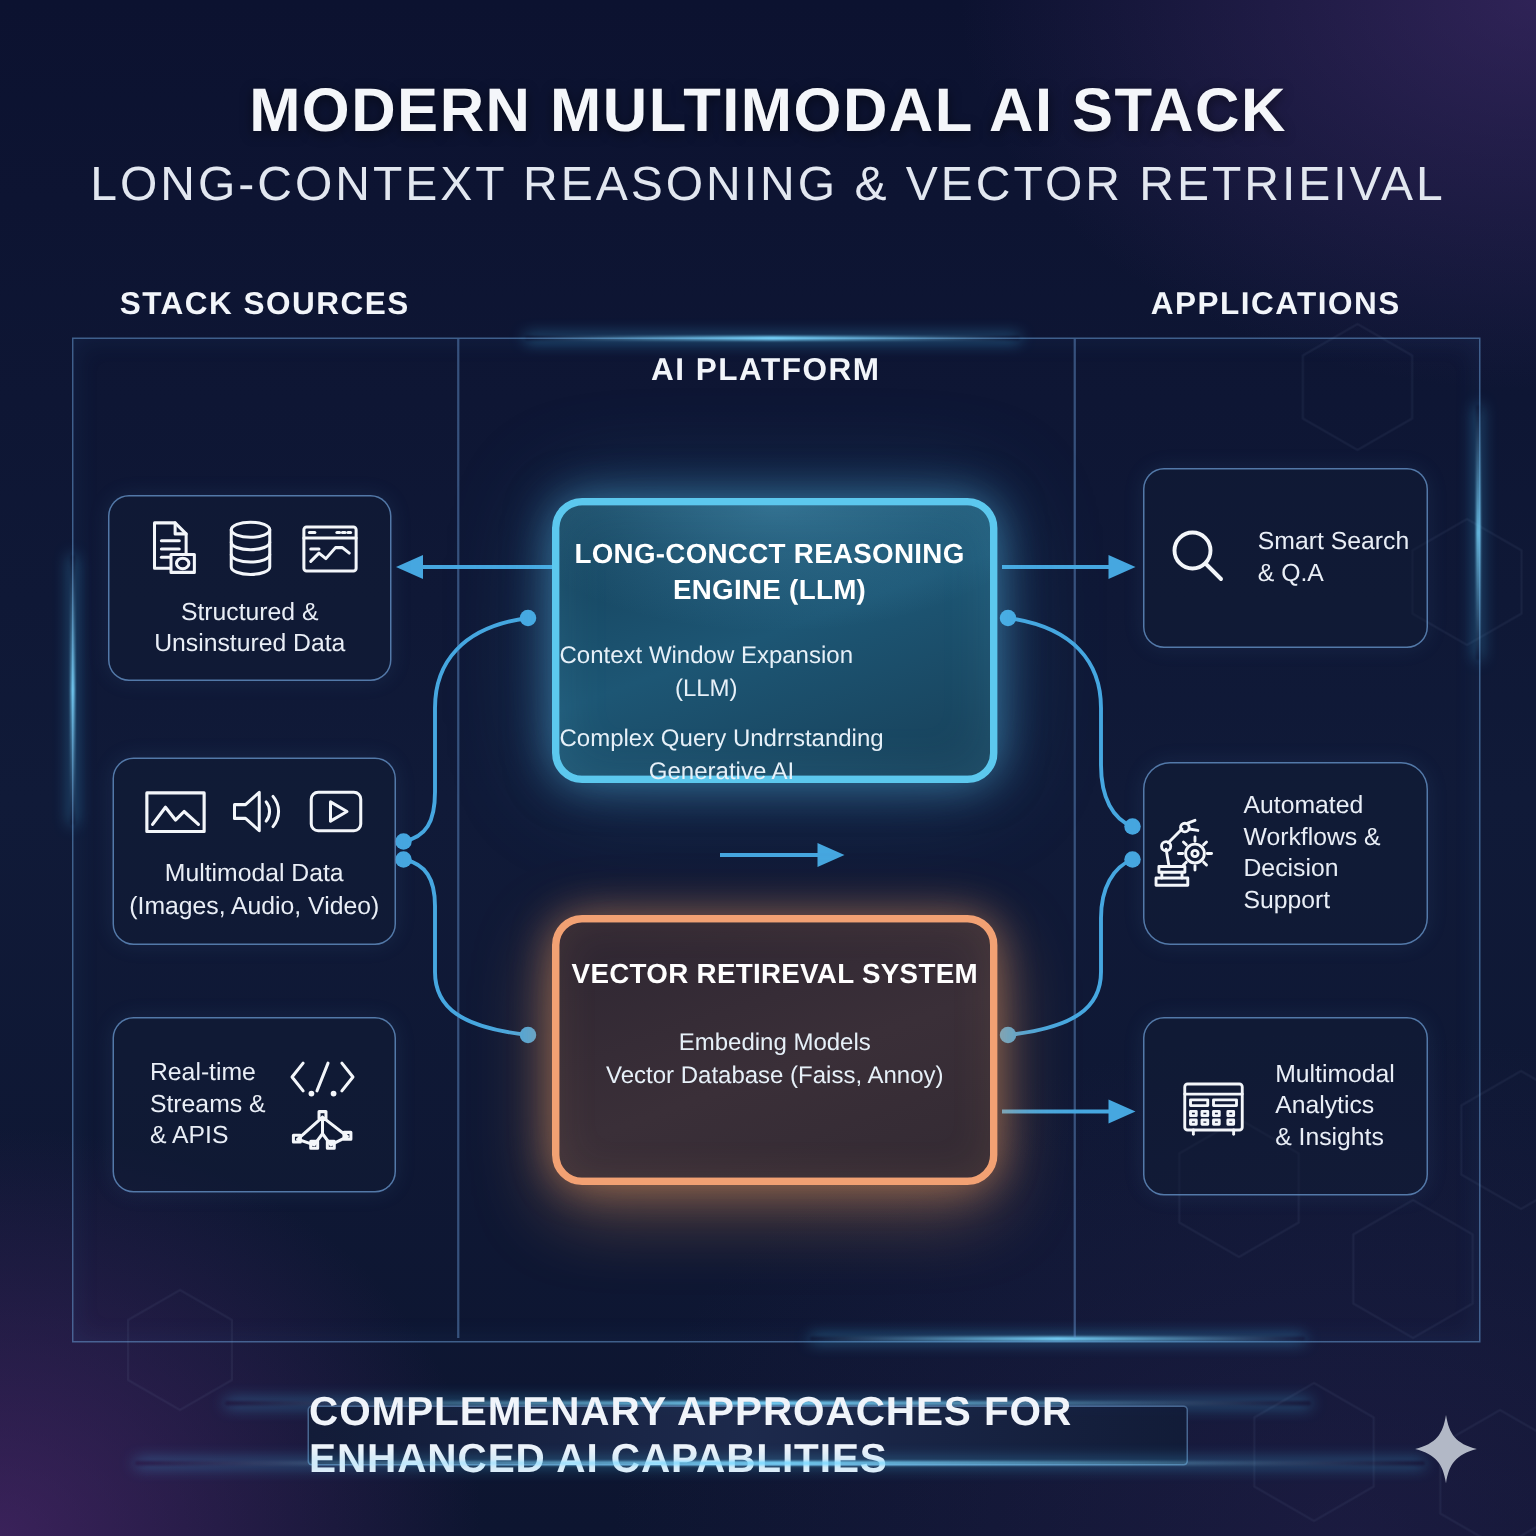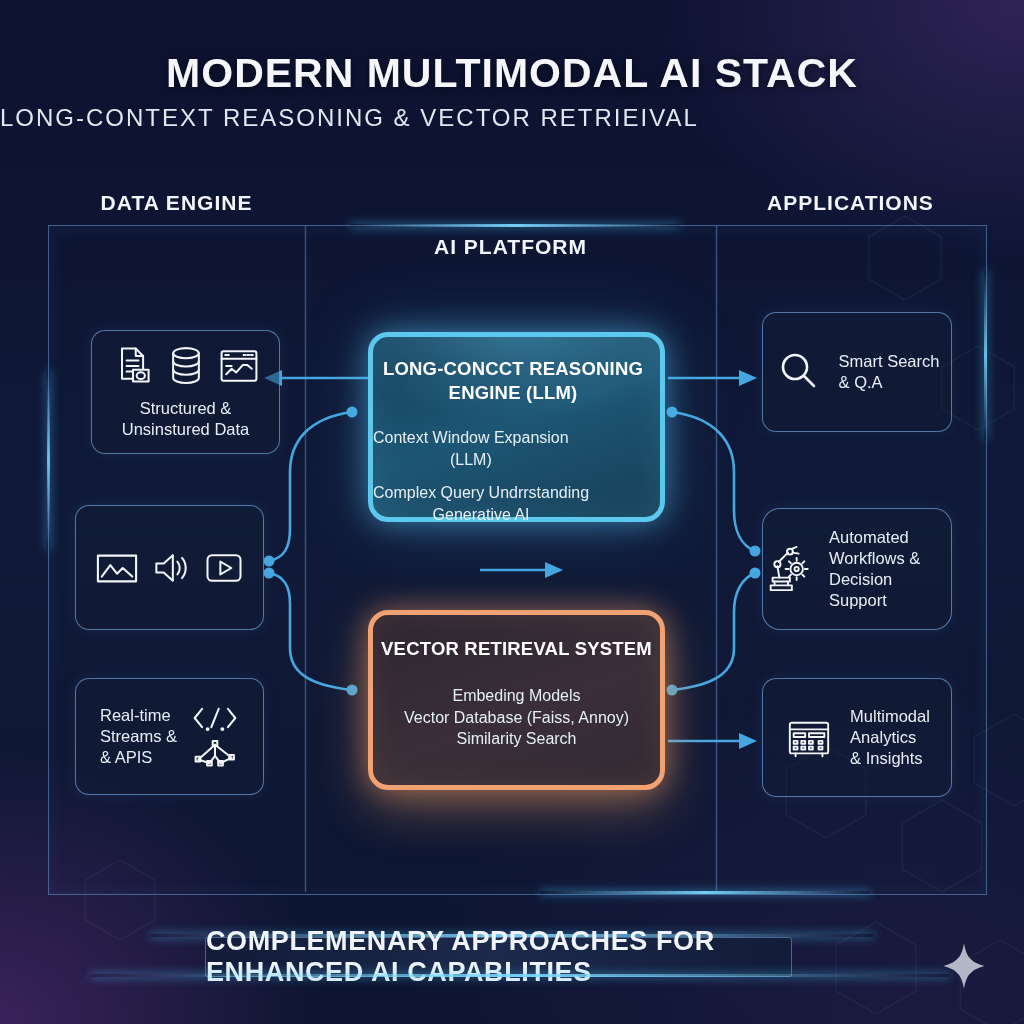--- a/index.html
+++ b/index.html
@@ -13,22 +13,22 @@
       linear-gradient(180deg,#0c1230 0%,#101a38 52%,#0d1530 100%);
   }
   .hex-layer{position:absolute;inset:0;pointer-events:none;}
   .abs{position:absolute;}
   .title{
     top:50px;left:0;width:100%;text-align:center;
     font-size:41px;font-weight:700;letter-spacing:1px;color:#f4f6fa;
     text-shadow:0 2px 8px rgba(0,0,0,.5);
   }
   .subtitle{
-    top:104px;left:0;width:100%;
-    font-size:24px;font-weight:400;letter-spacing:2px;color:#e2e7f0;
+    top:104px;left:0;width:100%;text-align:center;
+    font-size:32px;font-weight:400;letter-spacing:2px;color:#e2e7f0;
   }
   .col-header{top:191px;text-align:center;font-size:21px;font-weight:700;letter-spacing:1px;color:#f2f5fa;}
   .col-header.left{left:48px;width:257px;}
   .col-header.mid{left:305px;width:411px;margin-top:44px;}
   .col-header.right{left:716px;width:269px;}
 
   .frame{
     left:48px;top:225px;width:937px;height:668px;
     border:1.5px solid rgba(104,156,214,0.55);
     box-shadow:0 0 18px rgba(60,120,190,0.12) inset;
@@ -117,21 +117,21 @@
         </g>
       <g transform="translate(120,900)">
           <polygon points="0,-40 34.6,-20 34.6,20 0,40 -34.6,20 -34.6,-20"></polygon>
         </g>
     </g>
   </svg>
 
   <div class="abs title">MODERN MULTIMODAL AI STACK</div>
   <div class="abs subtitle">LONG-CONTEXT REASONING &amp; VECTOR RETRIEIVAL</div>
 
-  <div class="abs col-header left">DATA ENGINE</div>
+  <div class="abs col-header left">STACK SOURCES</div>
   <div class="abs col-header mid">AI PLATFORM</div>
   <div class="abs col-header right">APPLICATIONS</div>
 
   <div class="abs frame"></div>
   <div class="abs glow-h" style="left:350px;top:223.5px;width:330px;"></div>
   <div class="abs glow-h" style="left:540px;top:891px;width:330px;"></div>
   <div class="abs glow-v" style="left:46.5px;top:370px;height:180px;"></div>
   <div class="abs glow-v" style="left:983.5px;top:270px;height:170px;"></div>
 
   <svg class="connectors" width="1024" height="1024">
@@ -158,21 +158,21 @@
         <circle cx="269" cy="561" r="5.5"></circle>
       <circle cx="269" cy="573" r="5.5"></circle>
         <circle cx="352" cy="690" r="5.5"></circle>
       <circle cx="672" cy="412" r="5.5"></circle>
         <circle cx="755" cy="551" r="5.5"></circle>
       <circle cx="755" cy="573" r="5.5"></circle>
         <circle cx="672" cy="690" r="5.5"></circle>
     </g>
   </svg>
 
-  <div class="abs small-box" style="left:91px;top:330px;width:187px;height:122px;">
+  <div class="abs small-box" style="left:72px;top:330px;width:187px;height:122px;">
     <div class="icon-row">
       <span class="icon">
         <svg width="44" height="44" viewBox="0 0 48 48">
             <path d="M12 5 h15 l8 8 v25 h-23 z"></path>
             <path d="M27 5 v8 h8"></path>
             <line x1="17" y1="18" x2="30" y2="18"></line>
             <line x1="17" y1="24" x2="30" y2="24"></line>
             <line x1="17" y1="30" x2="24" y2="30"></line>
             <rect x="24" y="28" width="17" height="13" fill="#101a38"></rect>
             <ellipse cx="32.5" cy="34.5" rx="4.5" ry="3.8"></ellipse>
@@ -220,20 +220,24 @@
             <path d="M36 11 a17 17 0 0 1 0 22"></path>
           </svg>
       </span>
       <span class="icon">
         <svg width="44" height="42" viewBox="0 0 48 44">
             <rect x="6" y="8" width="36" height="28" rx="5"></rect>
             <polygon points="20,15 32,22 20,29"></polygon>
           </svg>
       </span>
     </div>
+    <div class="box-label">
+      <div>Multimodal Data</div>
+      <div>(Images, Audio, Video)</div>
+    </div>
   </div>
 
   <div class="abs small-box hbox" style="left:75px;top:678px;width:187px;height:115px;">
     <div class="box-label">
       <div>Real-time</div>
       <div>Streams &amp;</div>
       <div>&amp; APIS</div>
     </div>
     <div style="display:flex;flex-direction:column;gap:4px;align-items:center;">
       <span class="icon">
@@ -268,21 +272,20 @@
       <div>Complex Query Undrrstanding</div>
       <div>Generative AI</div>
     </div>
   </div>
 
   <div class="abs orange-box">
     <div class="cbox-title">VECTOR RETIREVAL SYSTEM</div>
     <div class="cbox-body p1">
       <div>Embeding Models</div>
       <div>Vector Database (Faiss, Annoy)</div>
-      <div>Similarity Search</div>
     </div>
   </div>
 
   <div class="abs small-box hbox r" style="left:762px;top:312px;width:188px;height:118px;">
     <span class="icon">
       <svg width="48" height="48" viewBox="0 0 48 48" style="stroke-width:2.6;">
           <circle cx="20" cy="19" r="12"></circle>
           <circle cx="20" cy="19" r="8" opacity="0.0"></circle>
           <line x1="29" y1="28" x2="39" y2="38"></line>
         </svg>

